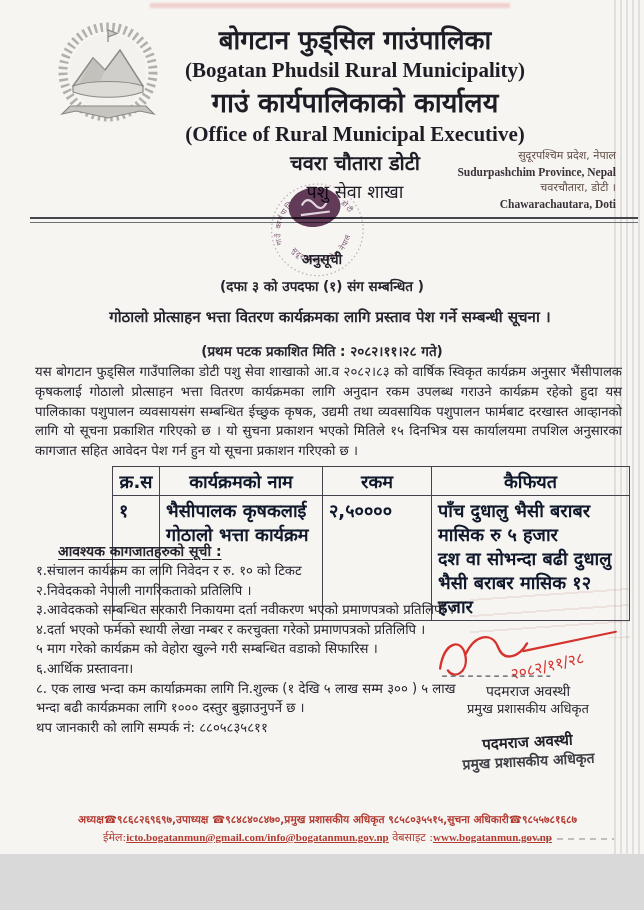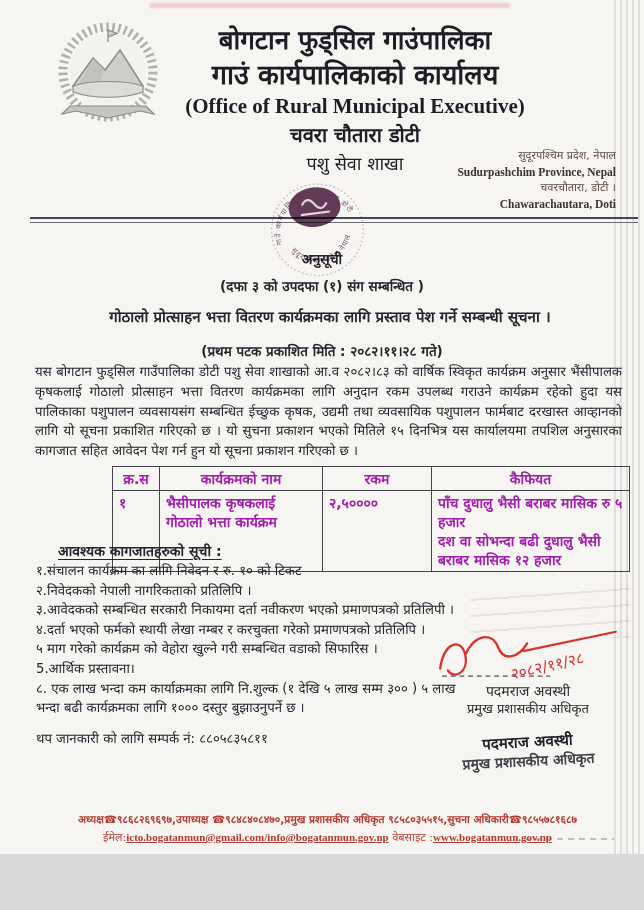--- a/index.html
+++ b/index.html
@@ -34,34 +34,34 @@
   .annex{position:absolute;left:0;right:0;top:249px;text-align:center;font-size:14px;font-weight:bold;}
   .stamp{position:absolute;left:266px;top:183px;width:104px;height:104px;
          transform:rotate(-7deg);mix-blend-mode:multiply;opacity:.92;}
   .clause{position:absolute;left:0;right:0;top:277px;text-align:center;font-size:13.5px;font-weight:bold;}
   .notice-title{position:absolute;left:16px;right:0;top:306px;text-align:center;font-size:15px;font-weight:bold;}
   .published{position:absolute;left:0;right:0;top:342px;text-align:center;font-size:13.5px;font-weight:bold;}
   .body-par{position:absolute;left:35px;right:22px;top:362px;text-align:justify;
             font-size:13.2px;line-height:19.8px;}
   
   .prog-table{position:absolute;left:112px;top:466px;width:518px;border-collapse:collapse;
-              font-size:14px;color:#a21caf;}
+              font-size:18px;color:#0f172a;}
   .prog-table th,.prog-table td{border:1.5px solid #43434b;padding:2px 6px;vertical-align:top;
               font-weight:bold;text-align:left;}
   .prog-table th{text-align:center;font-weight:bold;}
   .col-sn{width:34px;text-align:center;}
   .col-name{width:150px;}
   .col-amt{width:96px;margin-top:47px;}
   
   .doc-heading{position:absolute;left:58px;top:541px;font-size:14px;font-weight:bold;
                text-decoration:underline;text-underline-offset:3px;}
   .doc-items{position:absolute;left:36px;top:561px;width:580px;font-size:13.2px;line-height:19.6px;}
   .doc-item{white-space:normal;}
   .doc-item.wrap{max-width:432px;}
-  .contact-line{margin-top:11px;font-size:13.2px;}
+  .contact-line{margin-top:0;font-size:13.2px;}
   .faint-marks{position:absolute;left:470px;top:586px;width:160px;height:52px;
     background:repeating-linear-gradient(-4deg,rgba(188,108,104,.14) 0 2px,transparent 2px 16px);
     filter:blur(.4px);}
   
   .sig-block{position:absolute;right:8px;top:626px;width:216px;text-align:center;}
   .sig-svg{width:210px;height:56px;display:block;margin:0 auto;}
   .sig-name{font-size:14px;line-height:18px;color:#2a2930;}
   .sig-title{font-size:13px;line-height:17px;color:#2a2930;}
   .sig-stamp{margin-top:16px;transform:rotate(-3deg);color:#23222b;}
   .sig-stamp .n{font-size:15px;font-weight:bold;line-height:19px;}
@@ -85,20 +85,21 @@
     <circle cx="60" cy="52" r="38" fill="#f1f0ec" opacity="0.65"></circle>
     <path d="M60 22 l0 -12 l9 3.5 l-9 3.5 Z" fill="#cfceca" stroke="#8b8a84" stroke-width="1.3"></path>
     <path d="M25 66 L45 38 L57 50 L72 30 L95 66 Z" fill="#cfceca" stroke="#8b8a84" stroke-width="1.5"></path>
     <path d="M45 38 L57 50 L50 66 L30 66 Z" fill="#bdbcb7" opacity="0.7"></path>
     <path d="M25 66 C 42 60, 78 60, 95 66 L95 72 C 75 79, 45 79, 25 72 Z" fill="#dcdbd6" stroke="#8b8a84" stroke-width="1.2"></path>
     <path d="M22 86 L98 86 L106 94 L92 91 L60 98 L28 91 L14 94 Z" fill="#c6c5c0" stroke="#8b8a84" stroke-width="1.2"></path>
   </svg>
 
   <div class="titles">
     <div class="t-np1">बोगटान फुड्सिल गाउंपालिका</div>
+    <div class="t-en1">(Bogatan Phudsil Rural Municipality)</div>
     <div class="t-np2">गाउं कार्यपालिकाको कार्यालय</div>
     <div class="t-en2">(Office of Rural Municipal Executive)</div>
     <div class="t-place">चवरा चौतारा डोटी</div>
     <div class="t-branch">पशु सेवा शाखा</div>
   </div>
 
 
   <div class="meta-right">
     <div class="np">सुदूरपश्चिम प्रदेश, नेपाल</div>
     <div class="en">Sudurpashchim Province, Nepal</div>
@@ -154,21 +155,21 @@
     </table>
 
   <div class="doc-heading">आवश्यक कागजातहरुको सूची :</div>
 
   <div class="doc-items">
     <div class="doc-item">१.संचालन कार्यक्रम का लागि निवेदन र रु. १० को टिकट</div>
     <div class="doc-item">२.निवेदकको नेपाली नागरिकताको प्रतिलिपि  ।</div>
     <div class="doc-item">३.आवेदकको  सम्बन्धित सरकारी निकायमा दर्ता नवीकरण भएको प्रमाणपत्रको प्रतिलिपी ।</div>
     <div class="doc-item">४.दर्ता भएको फर्मको स्थायी लेखा नम्बर र करचुक्ता गरेको प्रमाणपत्रको प्रतिलिपि ।</div>
     <div class="doc-item">५ माग गरेको कार्यक्रम को वेहोरा खुल्ने गरी सम्बन्धित वडाको सिफारिस  ।</div>
-    <div class="doc-item">5.आर्थिक प्रस्तावना।</div>
+    <div class="doc-item">६.आर्थिक प्रस्तावना।</div>
     <div class="doc-item wrap">८. एक लाख भन्दा कम कार्याक्रमका लागि नि.शुल्क (१ देखि ५ लाख सम्म ३०० ) ५ लाख भन्दा बढी कार्यक्रमका लागि १००० दस्तुर बुझाउनुपर्ने छ ।</div>
     <div class="contact-line">थप जानकारी को लागि सम्पर्क नं: ८८०५८३५८११</div>
   </div>
 
   <div class="faint-marks"></div>
 
   <div class="sig-block">
     <svg class="sig-svg" viewBox="0 0 210 58">
       <path d="M14 44 C 18 16, 36 12, 40 30 C 44 48, 28 56, 22 46 M 40 30 C 50 8, 68 6, 74 22 C 80 38, 96 32, 104 18" stroke="#d6332f" stroke-width="2.4" fill="none" stroke-linecap="round"></path>
       <path d="M100 26 L196 6" stroke="#d6332f" stroke-width="2.2" fill="none" stroke-linecap="round"></path>

